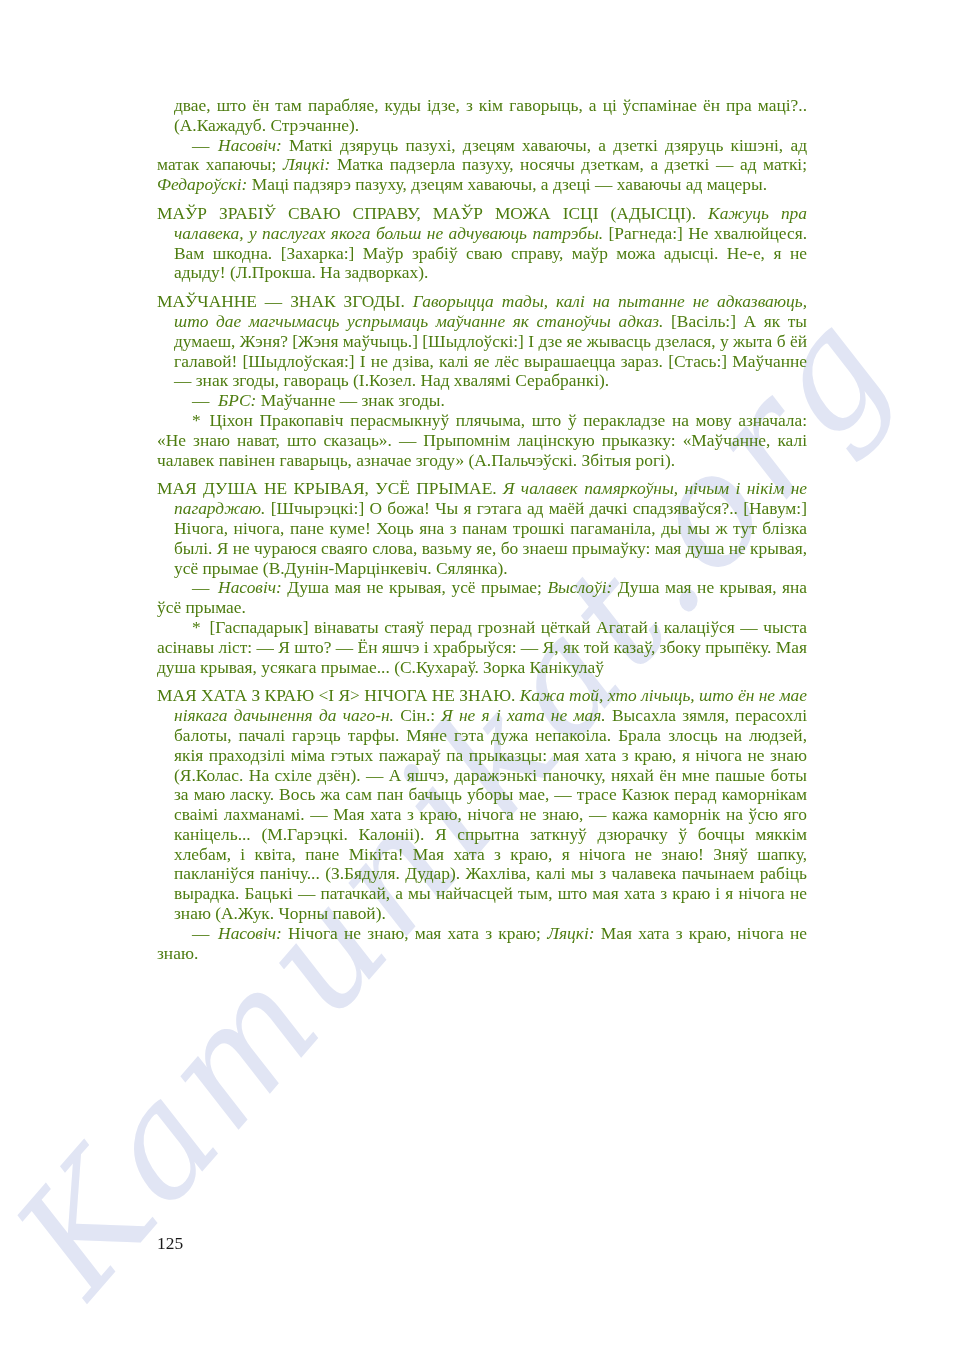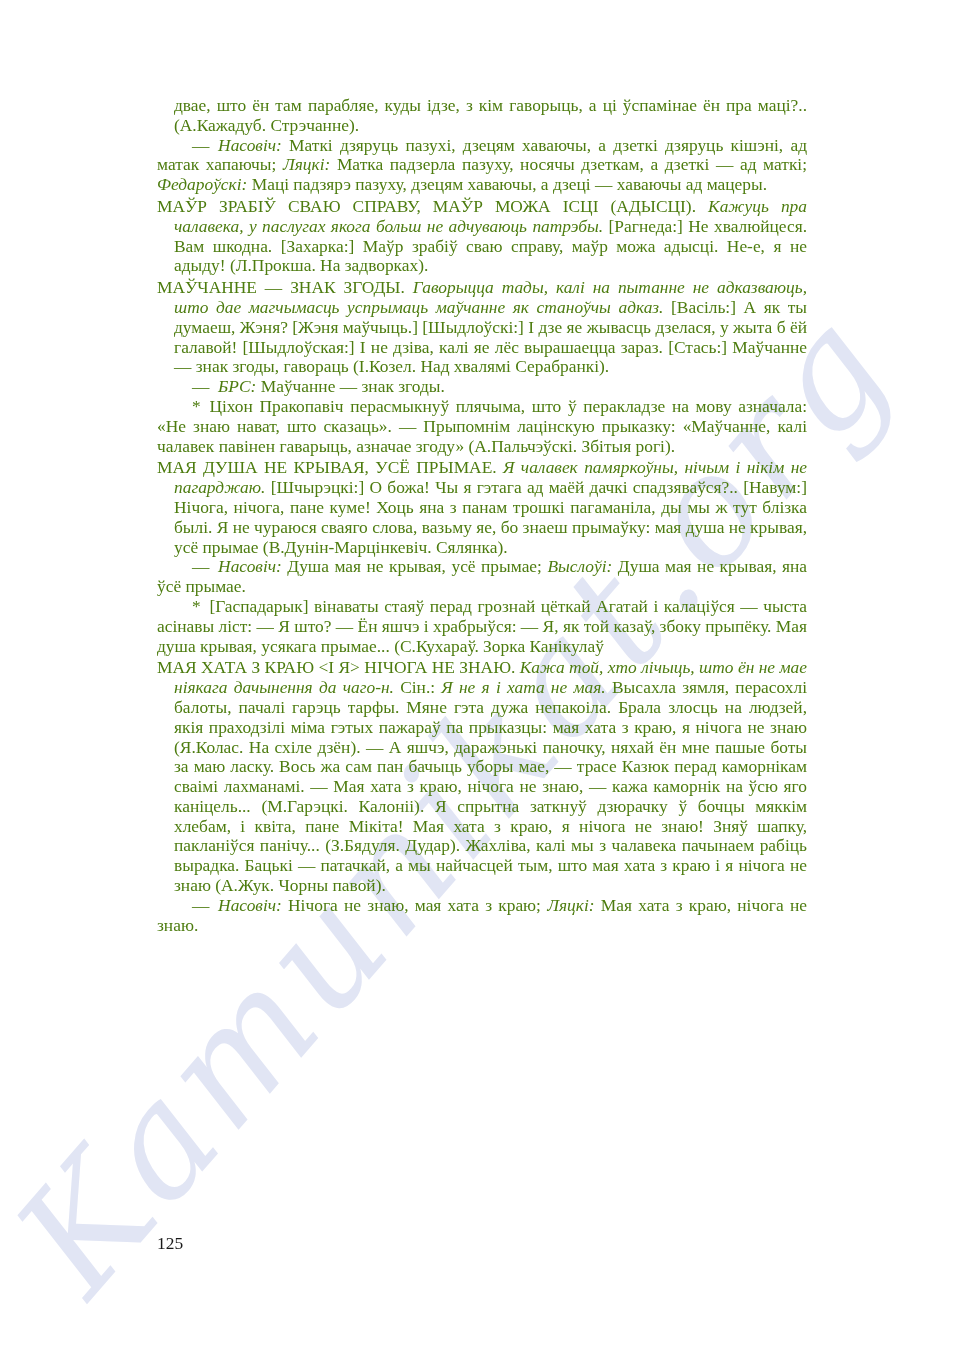--- a/index.html
+++ b/index.html
@@ -33,21 +33,21 @@
     position:absolute;
     left:157px;top:96px;
     width:650px;
     font-size:17.4px;
     line-height:19.8px;
     text-align:justify;
     color:#4d7c0f;
     z-index:1;
   }
   .text-block p{margin:0;}
-  .text-block p.entry{padding-left:17px;text-indent:-17px;margin-top:2px;}
+  .text-block p.entry{padding-left:17px;text-indent:-17px;margin-top:9px;}
   .text-block p.cont{padding-left:17px;}
   .text-block p.comment{text-indent:35px;}
   .text-block i{}
   .page-number{
     position:absolute;
     top:1233px;left:157px;width:650px;
     font-size:17.4px;
     color:#1a1a1a;
     z-index:1;
   }

